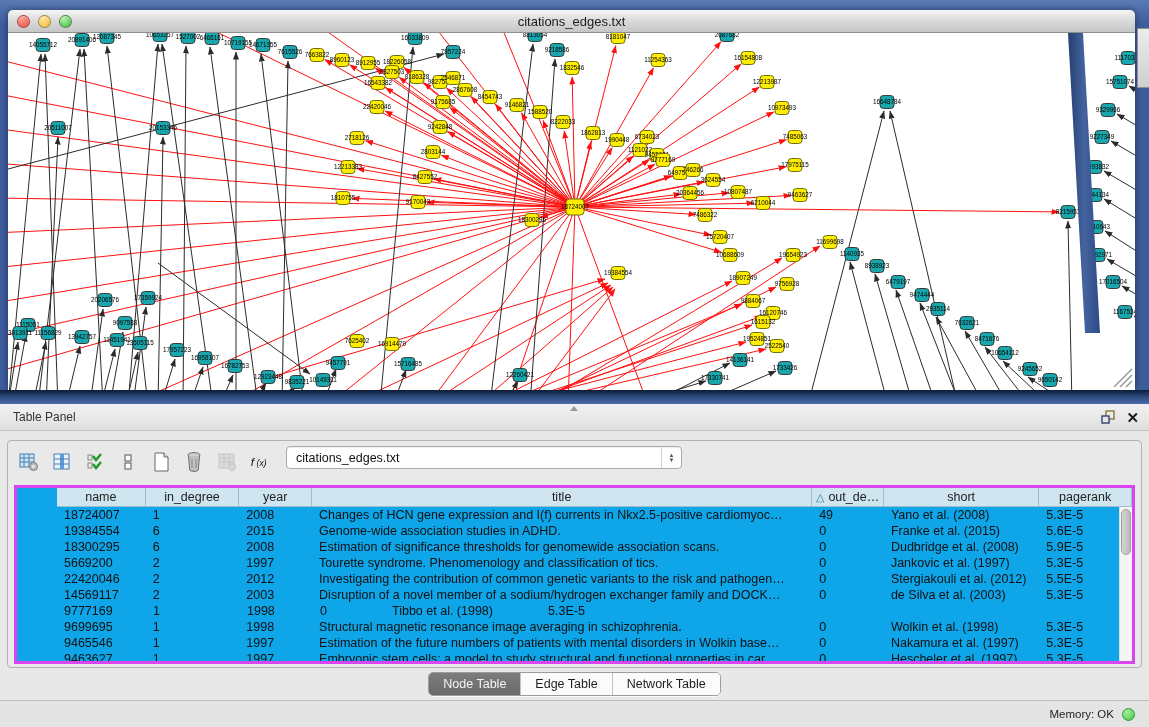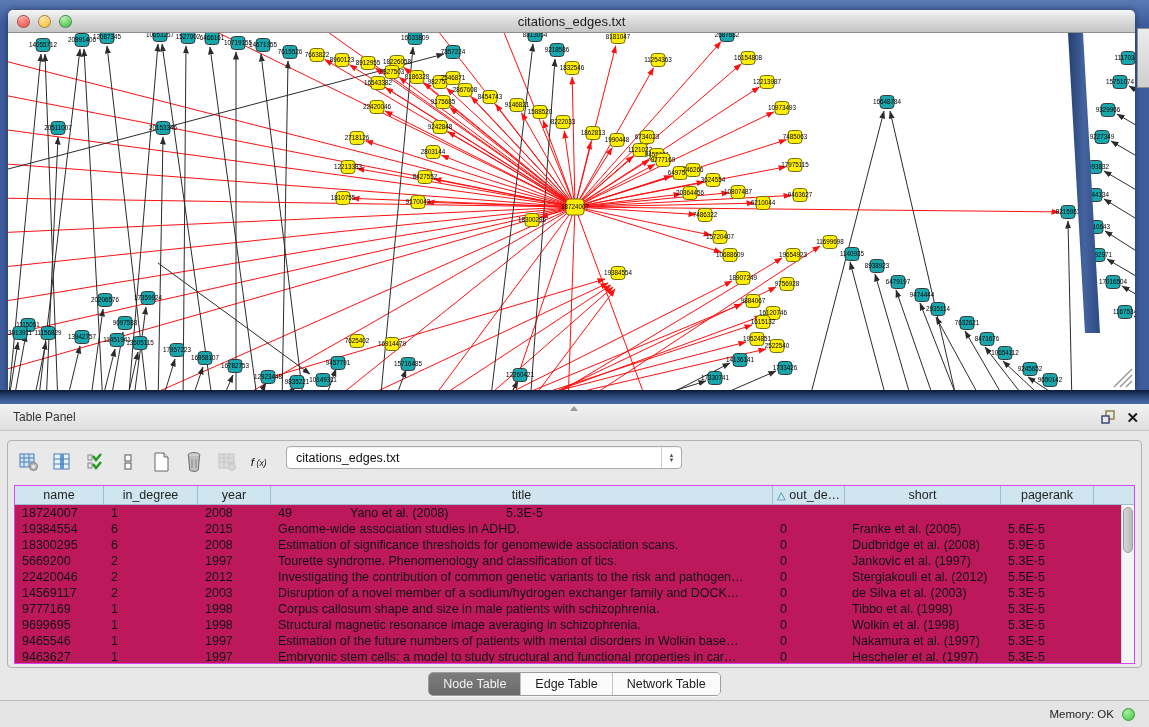--- a/index.html
+++ b/index.html
@@ -43,21 +43,21 @@
   .toolbar { position:absolute; left:10px; top:6px; height:30px; display:flex; align-items:center; gap:11px; }
   .tb-icon { width:22px; height:22px; display:flex; align-items:center; justify-content:center; cursor:pointer; }
   .dropdown { position:absolute; left:278px; top:5px; width:396px; height:23px; background:#fff;
     border:1px solid #ababab; border-radius:4px; display:flex; align-items:center; cursor:pointer;
     box-shadow:inset 0 1px 1px rgba(0,0,0,.06); }
   .dropdown .dd-value { flex:1; font-size:12.5px; color:#111; padding-left:9px; }
   .dd-stepper { width:20px; height:100%; border-left:1px solid #cFCFCF; display:flex; flex-direction:column;
     align-items:center; justify-content:center; color:#555; }
   .dd-stepper span { font-size:6px; line-height:5px; }
 
-  .table-region { position:absolute; left:6px; top:44px; right:6px; bottom:3px; background:#be185d; border:1px solid #d946ef; overflow:hidden; }
+  .table-region { position:absolute; left:6px; top:44px; right:6px; bottom:3px; background:#0ea5e9; border:3px solid #d946ef; overflow:hidden;padding-left:40px; }
   .thead { display:flex; height:19px; background:#cfe5f0; border-bottom:1px solid #9fbecd; }
   .th { font-size:12.5px; color:#222; display:flex; align-items:center; justify-content:center;
     border-right:1px solid #9fbecd; height:100%; cursor:pointer; white-space:nowrap; overflow:hidden; }
   .th .sort { color:#2a7fa0; margin-right:4px; font-size:11px; }
   .trow { display:flex; height:16px; align-items:center; cursor:default; }
   .td { font-size:12.5px; color:#111; padding-left:7px; white-space:nowrap; overflow:hidden; }
   .vscroll { position:absolute; right:0; top:19px; bottom:0; width:13px; background:#f5f5f5; border-left:1px solid #dcdcdc; }
   .vthumb { position:absolute; left:1px; top:2px; width:10px; height:46px; border-radius:6px;
     background:linear-gradient(90deg,#d6d6d6,#b9b9b9); border:1px solid #9f9f9f; }
 
@@ -602,31 +602,32 @@
         </div>
         <div class="th" style="width:93px">
           <span>pagerank</span>
         </div>
       </div>
     <div id="tbody">
         <div class="trow">
           <div class="td" style="width:89px">18724007</div>
           <div class="td" style="width:94px">1</div>
           <div class="td" style="width:73px">2008</div>
+          <div class="td" style="width:502px">Changes of HCN gene expression and I(f) currents in Nkx2.5-positive cardiomyoc…</div>
           <div class="td" style="width:72px">49</div>
           <div class="td" style="width:156px">Yano et al. (2008)</div>
           <div class="td" style="width:93px">5.3E-5</div>
         </div>
         <div class="trow">
           <div class="td" style="width:89px">19384554</div>
           <div class="td" style="width:94px">6</div>
           <div class="td" style="width:73px">2015</div>
           <div class="td" style="width:502px">Genome-wide association studies in ADHD.</div>
           <div class="td" style="width:72px">0</div>
-          <div class="td" style="width:156px">Franke et al. (2005)</div>
+          <div class="td" style="width:156px">Franke et al. (2015)</div>
           <div class="td" style="width:93px">5.6E-5</div>
         </div>
         <div class="trow">
           <div class="td" style="width:89px">18300295</div>
           <div class="td" style="width:94px">6</div>
           <div class="td" style="width:73px">2008</div>
           <div class="td" style="width:502px">Estimation of significance thresholds for genomewide association scans.</div>
           <div class="td" style="width:72px">0</div>
           <div class="td" style="width:156px">Dudbridge et al. (2008)</div>
           <div class="td" style="width:93px">5.9E-5</div>
@@ -655,21 +656,20 @@
           <div class="td" style="width:73px">2003</div>
           <div class="td" style="width:502px">Disruption of a novel member of a sodium/hydrogen exchanger family and DOCK…</div>
           <div class="td" style="width:72px">0</div>
           <div class="td" style="width:156px">de Silva et al. (2003)</div>
           <div class="td" style="width:93px">5.3E-5</div>
         </div>
         <div class="trow">
           <div class="td" style="width:89px">9777169</div>
           <div class="td" style="width:94px">1</div>
           <div class="td" style="width:73px">1998</div>
-          <div class="td" style="width:502px">Corpus callosum shape and size in male patients with schizophrenia.</div>
           <div class="td" style="width:72px">0</div>
           <div class="td" style="width:156px">Tibbo et al. (1998)</div>
           <div class="td" style="width:93px">5.3E-5</div>
         </div>
         <div class="trow">
           <div class="td" style="width:89px">9699695</div>
           <div class="td" style="width:94px">1</div>
           <div class="td" style="width:73px">1998</div>
           <div class="td" style="width:502px">Structural magnetic resonance image averaging in schizophrenia.</div>
           <div class="td" style="width:72px">0</div>

